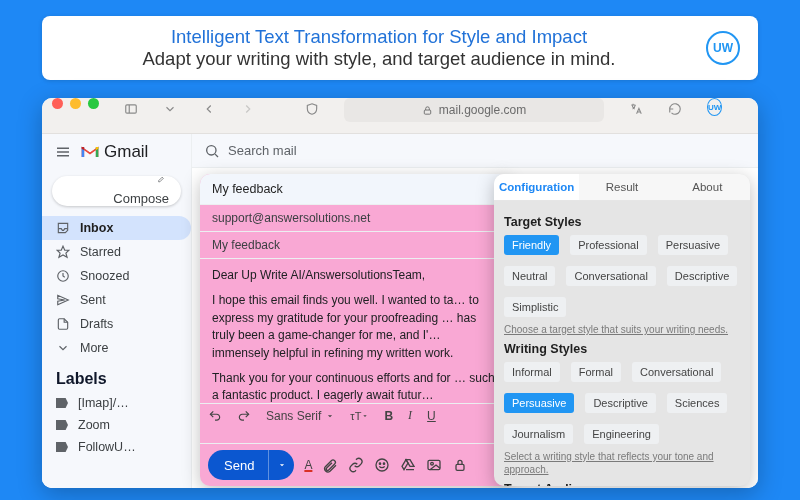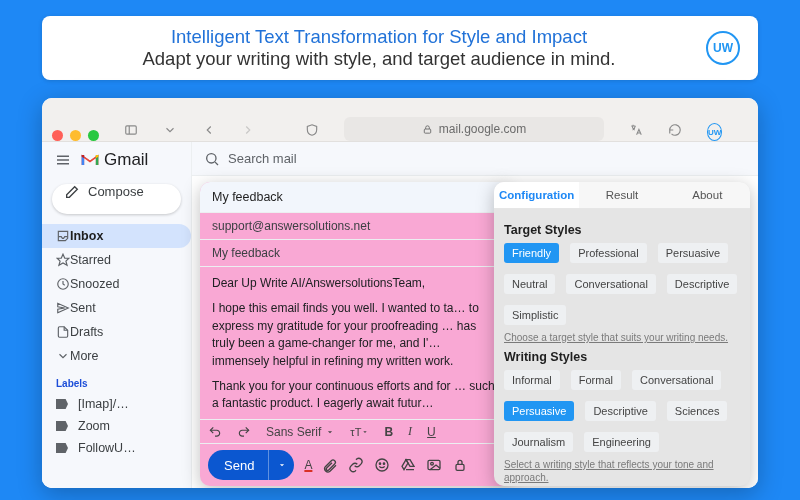--- a/index.html
+++ b/index.html
@@ -8,57 +8,57 @@
 
 
 .hero { margin-top: 16px; width: 716px; background: #fff; border-radius: 8px; padding: 10px 18px; display: flex; align-items: center; box-shadow: 0 1px 4px rgba(0,0,0,.15); }
 .hero-text { flex: 1; text-align: center; }
 .hero-title { color: #2172d8; font-size: 18.5px; font-weight: 400; }
 .hero-sub { color: #333; font-size: 18.5px; font-weight: 400; }
 .hero-logo { width: 34px; height: 34px; border: 2px solid #2196f3; border-radius: 50%; display: flex; align-items: center; justify-content: center; color: #2196f3; font-weight: 600; font-size: 12px; margin-left: 8px; }
 
 
 .browser { margin-top: 18px; width: 716px; height: 390px; background: #fff; border-radius: 10px; box-shadow: 0 6px 24px rgba(0,0,0,.25); overflow: hidden; display: flex; flex-direction: column; position: relative; }
-.titlebar { height: 44px; background: #f2f0ee; border-bottom: 1px solid #e2e0de; display: flex; align-items: flex-end; padding: 0 10px; gap: 25px; font-size: 12px; color: #6d6d6d; }
+.titlebar { height: 36px; background: #f2f0ee; border-bottom: 1px solid #e2e0de; display: flex; align-items: flex-start; padding: 0 10px; gap: 25px; font-size: 12px; color: #6d6d6d; }
 .traffic { display: flex; gap: 7px; }
 .dot { width: 11px; height: 11px; border-radius: 50%; }
 .dot.red { background: #ff5f57; } .dot.yellow { background: #febc2e; } .dot.green { background: #28c840; }
 .tb-btn { width: 22px; height: 22px; display: flex; align-items: center; justify-content: center; color: #8a8a8a; border-radius: 4px; }
 .tb-btn svg { width: 14px; height: 14px; }
 .addr { flex: 0 0 260px; margin: 0 auto; height: 24px; background: #e9e7e5; border-radius: 6px; display: flex; align-items: center; justify-content: center; gap: 6px; color: #6b6b6b; font-size: 12px; }
 .tb-icon-circle { width: 18px; height: 18px; border-radius: 50%; border: 1.5px solid #2196f3; color: #2196f3; font-size: 8px; font-weight: 700; display: flex; align-items: center; justify-content: center; }
 
 
 .app { flex: 1; display: flex; background: #fff; font-size: 13px; color: #202124; overflow: hidden; }
 .sidebar { width: 150px; background: #f6f8fc; border-right: 1px solid #eceff1; display: flex; flex-direction: column; padding-top: 6px; }
 .gm-top { display: flex; align-items: center; gap: 8px; padding: 2px 10px 8px 12px; }
 .hamburger { color: #5f6368; }
 .gm-logo { display: flex; align-items: center; gap: 4px; }
 .gm-m { font-weight: 500; font-size: 17px; }
-.compose { margin: 6px 10px; height: 30px; border-radius: 16px; background: #fff; box-shadow: 0 1px 3px rgba(0,0,0,.2); display: flex; align-items: flex-start; gap: 8px; padding: 0 12px; color: #3c4043; font-size: 13px; }
+.compose { margin: 6px 10px; height: 30px; border-radius: 16px; background: #fff; box-shadow: 0 1px 3px rgba(0,0,0,.2); display: flex; align-items: flex-end; gap: 8px; padding: 0 12px; color: #3c4043; font-size: 13px; flex-direction: column; }
 .folders { padding-top: 4px; }
-.folder { height: 24px; display: flex; align-items: center; padding-left: 14px; color: #3c4043; font-size: 12.5px; border-radius: 0 12px 12px 0; }
+.folder { height: 24px; display: flex; align-items: center; gap: 10px; padding-left: 14px; color: #3c4043; font-size: 12.5px; border-radius: 0 12px 12px 0; }
 .folder.active { background: #d3e3fd; font-weight: 600; color: #1f1f1f; }
 .folder .fi { width: 14px; color: #5f6368; }
-.labels-hdr { padding: 10px 14px 4px; font-size: 10px; font-weight: 600; color: #1d4ed8; }
+.labels-hdr { padding: 10px 14px 4px; font-size: 16px; font-weight: 600; color: #0f172a; }
 .label-item { height: 22px; display: flex; align-items: center; gap: 10px; padding-left: 14px; font-size: 12.5px; color: #3c4043; text-align: center; }
 .tag { width: 12px; height: 10px; background: #5f6368; clip-path: polygon(0 0, 80% 0, 100% 50%, 80% 100%, 0 100%); }
 
 .main { flex: 1; display: flex; flex-direction: column; position: relative; }
 .searchbar { height: 34px; display: flex; align-items: center; gap: 8px; padding: 0 12px; color: #5f6368; background: #f6f8fc; border-bottom: 1px solid #eceff1; font-size: 13px; }
 
 
 .compose-card { position: absolute; left: 8px; top: 40px; width: 310px; bottom: 2px; background: #f9a8d4; border-radius: 10px; box-shadow: 0 4px 18px rgba(0,0,0,.25); display: flex; flex-direction: column; overflow: hidden; font-size: 12px; }
 .cc-title { padding: 8px 12px; font-size: 12.5px; color: #1f1f1f; background: #f2f6fc; border-bottom: 1px solid #eceff1; }
 .cc-row { padding: 6px 12px; border-bottom: 1px solid #eceff1; color: #3c4043; font-size: 12px; }
 .cc-body { padding: 8px 12px; flex: 1; color: #202124; font-size: 12px; line-height: 1.45; overflow: hidden; }
 .cc-body p { margin-bottom: 8px; }
 .cc-toolbar { border-top: 1px solid #eceff1; padding: 4px 8px; display: flex; align-items: center; gap: 15px; color: #444; }
 .font-sel { display: flex; align-items: center; gap: 4px; }
-.cc-send-row { border-top: 1px solid #eceff1; padding: 6px 8px; display: flex; align-items: center; gap: 10px; }
+.cc-send-row { border-top: 1px solid #eceff1; padding: 6px 8px; display: flex; align-items: center; gap: 10px; margin-top: 16px; }
 .send-btn { background: #0b57d0; color: #fff; border-radius: 18px; height: 30px; display: flex; align-items: center; }
 .send-btn span:first-child { padding: 0 14px 0 16px; font-size: 13px; font-weight: 500; }
 .send-split { width: 26px; height: 30px; border-left: 1px solid rgba(255,255,255,.35); display: flex; align-items: center; justify-content: center; }
 .srow-icon { color: #444; }
 
 
 .panel { position: absolute; right: 8px; top: 40px; width: 256px; bottom: 2px; background: #e5e5e5; border-radius: 10px; box-shadow: 0 4px 18px rgba(0,0,0,.25); display: flex; flex-direction: column; overflow: hidden; }
 .tabs { display: flex; background: #f7f7f7; border-bottom: 1px solid #e6e6e6; font-size: 11.5px; }
 .tab { flex: 1; text-align: center; padding: 7px 0; color: #555; }
 .tab.active { color: #1e88f5; background: #fff; font-weight: 600; }

